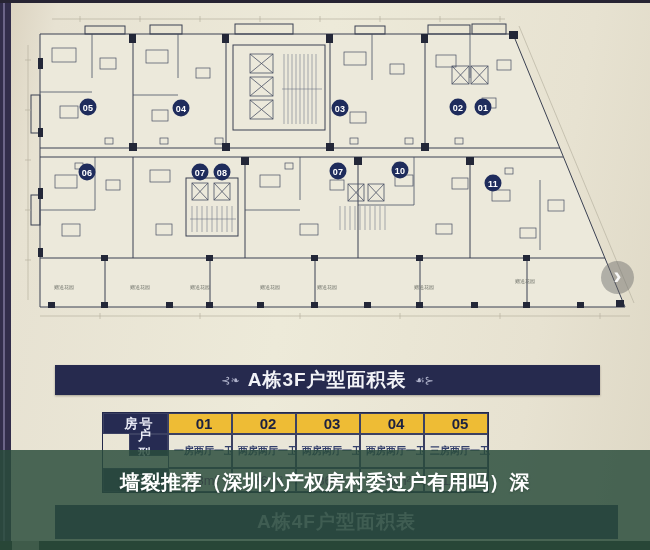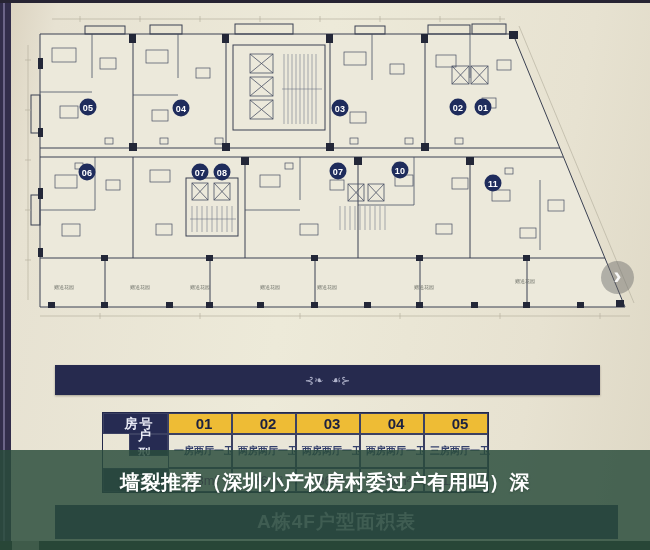--- a/index.html
+++ b/index.html
@@ -199,20 +199,21 @@
   <span class="terrace-label" style="left:64px;top:287px">赠送花园</span>
   <span class="terrace-label" style="left:140px;top:287px">赠送花园</span>
   <span class="terrace-label" style="left:200px;top:287px">赠送花园</span>
   <span class="terrace-label" style="left:270px;top:287px">赠送花园</span>
   <span class="terrace-label" style="left:327px;top:287px">赠送花园</span>
   <span class="terrace-label" style="left:424px;top:287px">赠送花园</span>
   <span class="terrace-label" style="left:525px;top:281px">赠送花园</span>
 
   <div class="title-bar">
     <span class="orn">⊰❧</span>
+    <span class="ttl">A栋3F户型面积表</span>
     <span class="orn">☙⊱</span>
   </div>
 
   <div class="area-table">
     <div class="cell c-label">房号</div>
     <div class="cell c-num">01</div>
     <div class="cell c-num">02</div>
     <div class="cell c-num">03</div>
     <div class="cell c-num">04</div>
     <div class="cell c-num">05</div>

